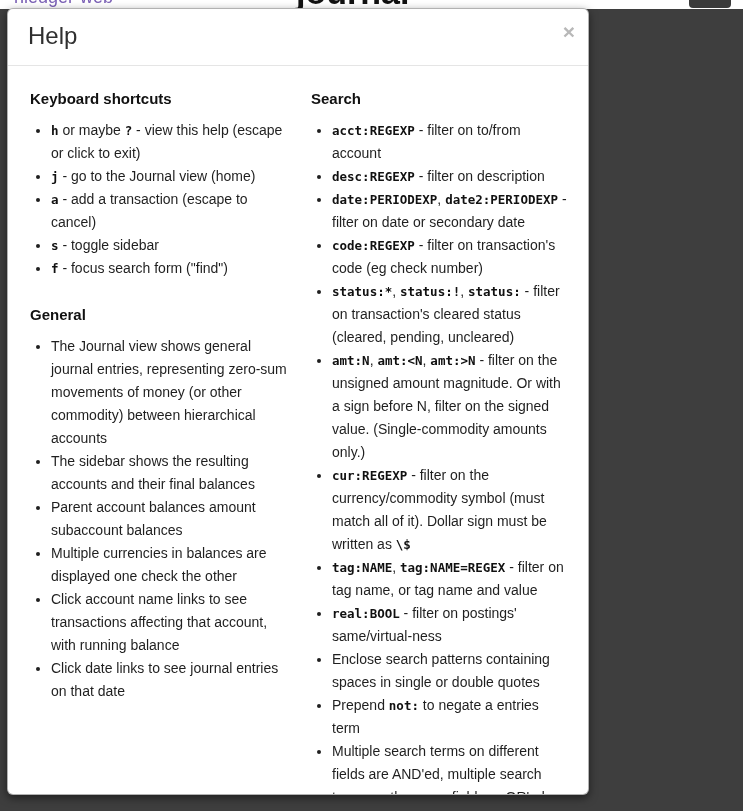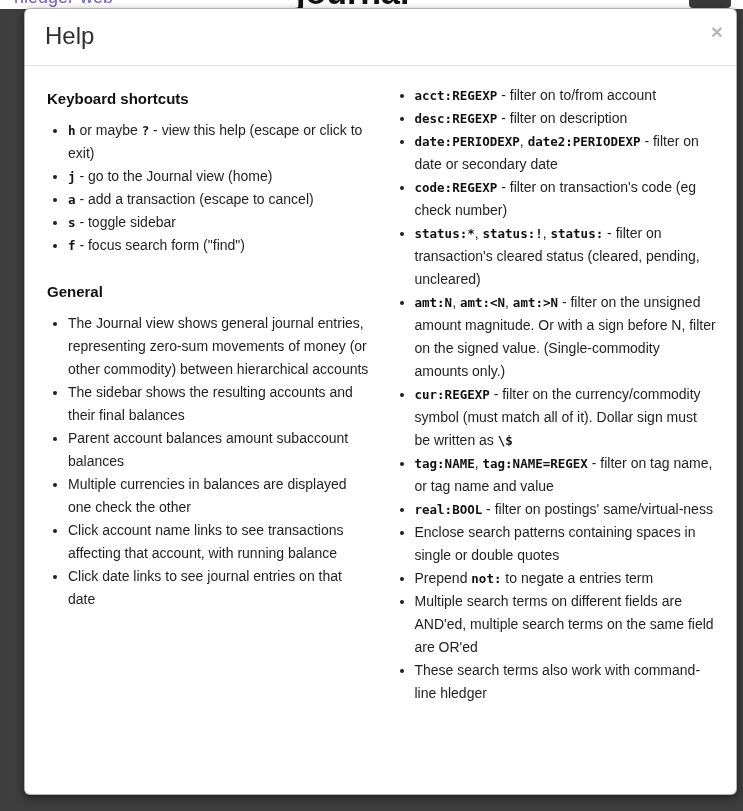--- a/index.html
+++ b/index.html
@@ -31,22 +31,22 @@
   }
 
   
   .backdrop {
     position: absolute; top: 9px; left: 0; right: 0; bottom: 0;
     background: #3e3e3e;
   }
 
   
   .modal {
-    position: absolute; top: 8px; left: 24px;
-    width: 713px; height: 787px;
+    position: absolute; top: 8px; left: 7px;
+    width: 582px; height: 787px;
     background: #ffffff;
     border: 1px solid rgba(0,0,0,0.3);
     border-radius: 6px;
     box-shadow: 0 3px 9px rgba(0,0,0,0.5);
     overflow: hidden;
   }
   .modal-header {
     position: relative;
     padding: 13px 16px 14px 20px;
     border-bottom: 1px solid #e5e5e5;
@@ -119,20 +119,21 @@
         <ul>
           <li><span>The Journal view shows general journal entries, representing zero-sum movements of money (or other commodity) between hierarchical accounts</span></li>
           <li><span>The sidebar shows the resulting accounts and their final balances</span></li>
           <li><span>Parent account balances amount subaccount balances</span></li>
           <li><span>Multiple currencies in balances are displayed one check the other</span></li>
           <li><span>Click account name links to see transactions affecting that account, with running balance</span></li>
           <li><span>Click date links to see journal entries on that date</span></li>
         </ul>
       </div>
     <div class="help-col">
+        <h4 class="section-heading">Search</h4>
         <ul>
           <li><code>acct:REGEXP</code><span> - filter on to/from account</span></li>
           <li><code>desc:REGEXP</code><span> - filter on description</span></li>
           <li><code>date:PERIODEXP</code><span>, </span><code>date2:PERIODEXP</code><span> - filter on date or secondary date</span></li>
           <li><code>code:REGEXP</code><span> - filter on transaction's code (eg check number)</span></li>
           <li><code>status:*</code><span>, </span><code>status:!</code><span>, </span><code>status:</code><span> - filter on transaction's cleared status (cleared, pending, uncleared)</span></li>
           <li><code>amt:N</code><span>, </span><code>amt:&lt;N</code><span>, </span><code>amt:&gt;N</code><span> - filter on the unsigned amount magnitude. Or with a sign before N, filter on the signed value. (Single-commodity amounts only.)</span></li>
           <li><code>cur:REGEXP</code><span> - filter on the currency/commodity symbol (must match all of it). Dollar sign must be written as </span><code>\$</code></li>
           <li><code>tag:NAME</code><span>, </span><code>tag:NAME=REGEX</code><span> - filter on tag name, or tag name and value</span></li>
           <li><code>real:BOOL</code><span> - filter on postings' same/virtual-ness</span></li>

